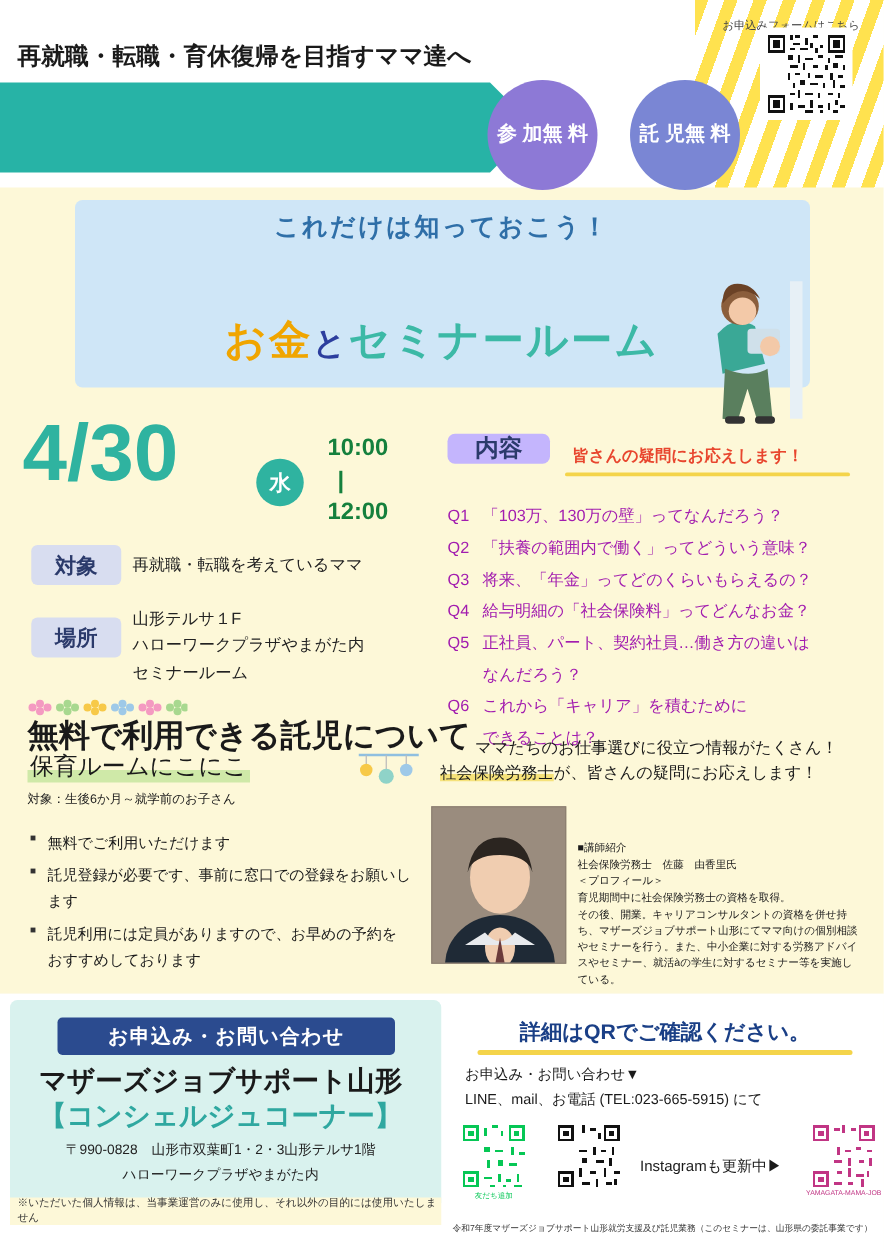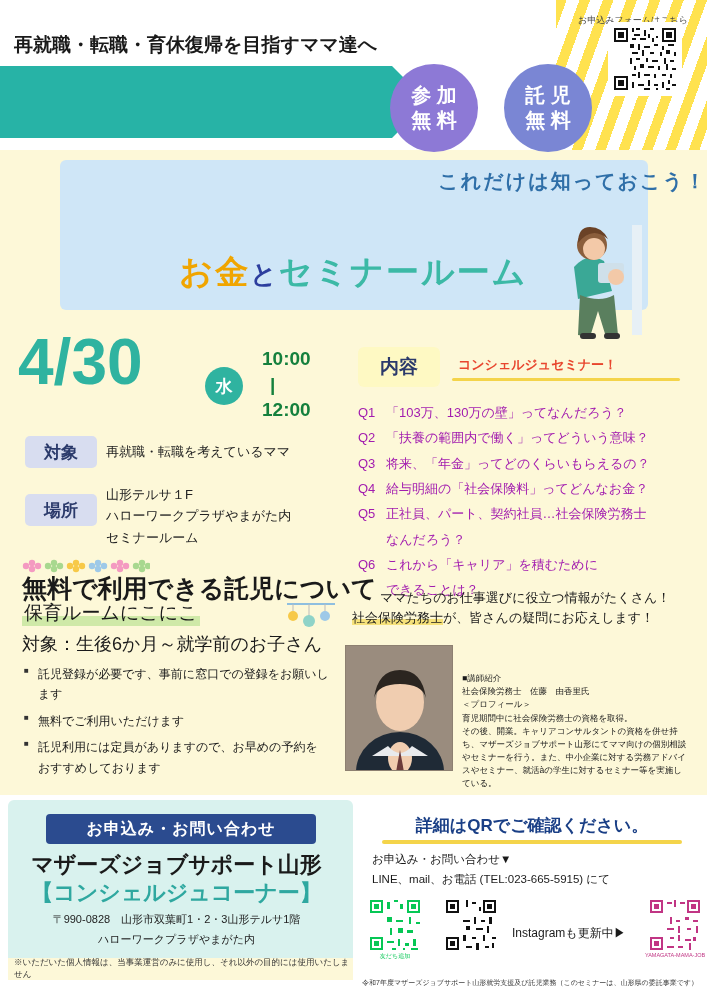--- a/index.html
+++ b/index.html
@@ -34,38 +34,38 @@
   }
   .teal-banner:after {
     content:""; position:absolute; right:-36px; top:0; width:0; height:0;
     border-top:36px solid transparent; border-bottom:36px solid transparent;
     border-left:36px solid #27b3a6;
   }
   .teal-text { position:absolute; left:34px; top:78px; color:#fff; font-size:19px; font-weight:bold; line-height:1.5; z-index:3; }
 
   .badge {
     position:absolute; width:88px; height:88px; border-radius:50%;
-    color:#fff; font-weight:bold; font-size:20px; line-height:1.25;
-    display:flex; flex-direction:column; align-items:center; justify-content:center;
+    color:#fff; font-weight:bold; font-size:16px; line-height:1.25;
+    display:flex; flex-direction:row; align-items:center; justify-content:center;
     z-index:4;
   }
   .badge-1 { left:390px; top:64px; background:#8d79d6; }
   .badge-2 { left:504px; top:64px; background:#7a86d4; }
 
   
   .yellow-panel {
     position:absolute; left:0; top:150px; width:707px; height:645px;
     background:#fdf8d8;
   }
   .blue-title-box {
     position:absolute; left:60px; top:160px; width:588px; height:150px;
     background:#cfe6f7; border-radius:6px;
   }
   .title-sub {
-    position:absolute; left:0; top:168px; width:707px; text-align:right;
+    position:absolute; left:0; top:168px; width:707px; text-align:center;
     font-size:20px; font-weight:bold; color:#2f6fa8; letter-spacing:2px;
   }
   .title-main {
     position:absolute; left:0; top:195px; width:707px; text-align:center;
     font-size:38px; font-weight:bold; color:#1d5f96; letter-spacing:3px;
   }
   .title-money {
     position:absolute; left:0; top:250px; width:707px; text-align:center;
     font-size:33px; font-weight:bold; letter-spacing:2px;
   }
@@ -93,41 +93,41 @@
     display:flex; align-items:center; justify-content:center;
     font-size:17px; font-weight:bold; color:#2b3a6b;
   }
   .tag-target { left:25px; top:436px; }
   .tag-place { left:25px; top:494px; }
   .target-text { position:absolute; left:106px; top:443px; font-size:13px; color:#222; }
   .place-text { position:absolute; left:106px; top:484px; font-size:13px; color:#222; line-height:1.65; }
 
   
   .naiyou {
-    position:absolute; left:358px; top:347px; width:82px; height:40px;
-    background:#fef9c3; border-radius:6px; display:flex; align-items:center; justify-content:center;
+    position:absolute; left:358px; top:347px; width:82px; height:24px;
+    background:#c4b5fd; border-radius:6px; display:flex; align-items:center; justify-content:center;
     font-size:19px; font-weight:bold; color:#2b3a6b;
   }
   .online-note { position:absolute; left:458px; top:356px; font-size:13px; font-weight:bold; color:#e8462e; }
   .online-underline { position:absolute; left:452px; top:378px; width:228px; height:3px; background:#f4d44a; border-radius:2px;}
   .qlist { position:absolute; left:358px; top:400px; width:332px; font-size:13px; color:#a21caf; line-height:1.95; }
   .qlist .q { display:flex; }
   .qlist .qn { width:28px; flex:none; }
   .qlist .qt { flex:1; }
 
   
   .flowers { position:absolute; left:20px; top:558px; width:130px; height:16px; }
   .care-title { position:absolute; left:22px; top:572px; font-size:25px; font-weight:bold; color:#1a1a1a; }
   .care-room {
     position:absolute; left:22px; top:600px; font-size:19px; font-weight:normal; color:#1a1a1a;
     background: linear-gradient(transparent 62%, #cfe9a8 62%);
     padding:0 2px;
   }
   .care-obj { position:absolute; left:283px; top:598px; width:56px; height:44px; }
-  .care-target { position:absolute; left:22px; top:632px; font-size:18px; color:#1a1a1a; }
+  .care-target { position:absolute; left:22px; top:632px; font-size:10px; color:#1a1a1a; }
   .care-list { position:absolute; left:24px; top:664px; width:305px; font-size:12px; color:#1a1a1a; line-height:1.7; }
   .care-list li { margin-bottom:6px; list-style:none; position:relative; padding-left:14px; }
   .care-list li:before { content:"■"; position:absolute; left:0; top:0px; font-size:8px; color:#333; }
 
   
   .lect-note { position:absolute; left:352px; top:589px; font-size:13px; color:#1a1a1a;margin-left:28px; }
   .lect-note2 { position:absolute; left:352px; top:609px; font-size:13px; color:#1a1a1a; }
   .lect-note2 .hl { background: linear-gradient(transparent 60%, #f6e27a 60%); }
   .lect-photo {
     position:absolute; left:345px; top:645px; width:108px; height:126px;
@@ -297,42 +297,42 @@
   </div>
 
   <div class="tag tag-target">対象</div>
   <div class="target-text">再就職・転職を考えているママ</div>
   <div class="tag tag-place">場所</div>
   <div class="place-text" style="white-space:pre-line;">山形テルサ１F
 ハローワークプラザやまがた内
 セミナールーム</div>
 
   <div class="naiyou">内容</div>
-  <div class="online-note">コンシェルジュセミナー！</div>
+  <div class="online-note">皆さんの疑問にお応えします！</div>
   <div class="online-underline"></div>
   <div class="qlist" id="qlist">
       <div class="q">
         <span class="qn">Q1</span>
         <span class="qt">「103万、130万の壁」ってなんだろう？</span>
       </div>
       <div class="q">
         <span class="qn">Q2</span>
         <span class="qt">「扶養の範囲内で働く」ってどういう意味？</span>
       </div>
       <div class="q">
         <span class="qn">Q3</span>
         <span class="qt">将来、「年金」ってどのくらいもらえるの？</span>
       </div>
       <div class="q">
         <span class="qn">Q4</span>
         <span class="qt">給与明細の「社会保険料」ってどんなお金？</span>
       </div>
       <div class="q">
         <span class="qn">Q5</span>
-        <span class="qt">正社員、パート、契約社員…社会保険労務士</span>
+        <span class="qt">正社員、パート、契約社員…働き方の違いは</span>
       </div>
       <div class="q">
         <span class="qn"></span>
         <span class="qt">なんだろう？</span>
       </div>
       <div class="q">
         <span class="qn">Q6</span>
         <span class="qt">これから「キャリア」を積むために</span>
       </div>
       <div class="q">
@@ -385,22 +385,22 @@
   <div class="care-room">保育ルームにこにこ</div>
   <svg class="care-obj" viewBox="0 0 56 44">
     <path d="M4 6 h48" stroke="#8fbfe0" stroke-width="2" fill="none"></path>
     <path d="M10 6 v8 M26 6 v12 M42 6 v8" stroke="#bbb" stroke-width="1"></path>
     <circle cx="10" cy="18" r="5" fill="#f7c948"></circle>
     <circle cx="26" cy="23" r="6" fill="#8fd3c8"></circle>
     <circle cx="42" cy="18" r="5" fill="#9ec9e8"></circle>
   </svg>
   <div class="care-target">対象：生後6か月～就学前のお子さん</div>
   <ul class="care-list" id="care-list">
+      <li>無料でご利用いただけます</li>
       <li>託児登録が必要です、事前に窓口での登録をお願いします</li>
-      <li>無料でご利用いただけます</li>
       <li>託児利用には定員がありますので、お早めの予約をおすすめしております</li>
     </ul>
 
   <div class="lect-note">ママたちのお仕事選びに役立つ情報がたくさん！</div>
   <div class="lect-note2">
     <span class="hl">社会保険労務士</span><span>が、皆さんの疑問にお応えします！</span>
   </div>
   <div class="lect-photo">
     <svg viewBox="0 0 108 126" width="108" height="126">
       <rect width="108" height="126" fill="#9a8c7e"></rect>

